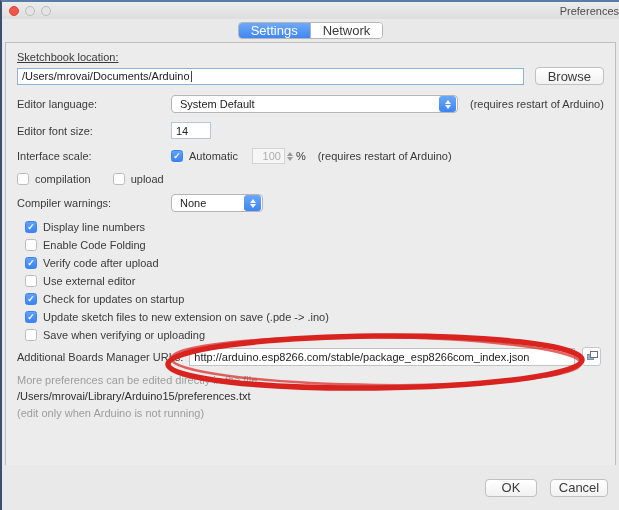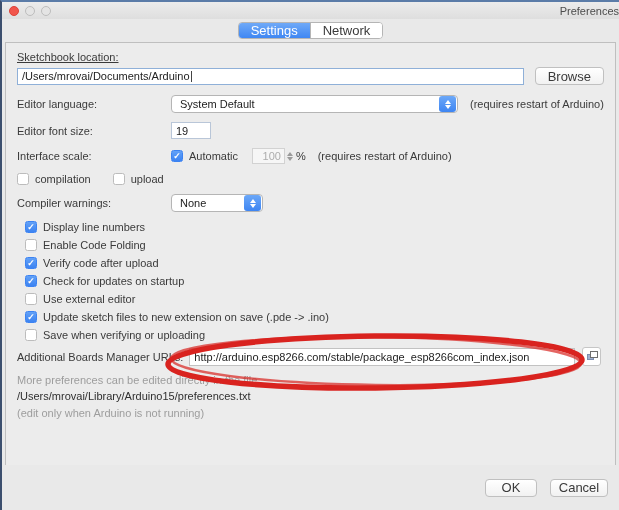--- a/index.html
+++ b/index.html
@@ -167,21 +167,21 @@
             <span class="tri-up"></span>
             <span class="tri-down"></span>
           </span>
       </div>
       <span class="note">(requires restart of Arduino)</span>
     </div>
 
     <div class="row">
       <div class="label-col">Editor font size:</div>
       <div class="textfield fontsize-field">
-        <span>19</span>
+        <span>14</span>
       </div>
     </div>
 
     <div class="row">
       <div class="label-col">Interface scale:</div>
       <span class="inline-cb">
         <span class="cb" data-checked="true"></span>
         <span class="cb-label">Automatic</span>
       </span>
       <span class="spin-field">100</span>
@@ -222,26 +222,26 @@
       </div>
       <div class="row">
         <span class="cb" data-checked="false"></span>
         <span class="cb-label">Enable Code Folding</span>
       </div>
       <div class="row">
         <span class="cb" data-checked="true"></span>
         <span class="cb-label">Verify code after upload</span>
       </div>
       <div class="row">
+        <span class="cb" data-checked="false"></span>
+        <span class="cb-label">Use external editor</span>
+      </div>
+      <div class="row">
         <span class="cb" data-checked="true"></span>
         <span class="cb-label">Check for updates on startup</span>
-      </div>
-      <div class="row">
-        <span class="cb" data-checked="false"></span>
-        <span class="cb-label">Use external editor</span>
       </div>
       <div class="row">
         <span class="cb" data-checked="true"></span>
         <span class="cb-label">Update sketch files to new extension on save (.pde -&gt; .ino)</span>
       </div>
       <div class="row">
         <span class="cb" data-checked="false"></span>
         <span class="cb-label">Save when verifying or uploading</span>
       </div>
     </div>

